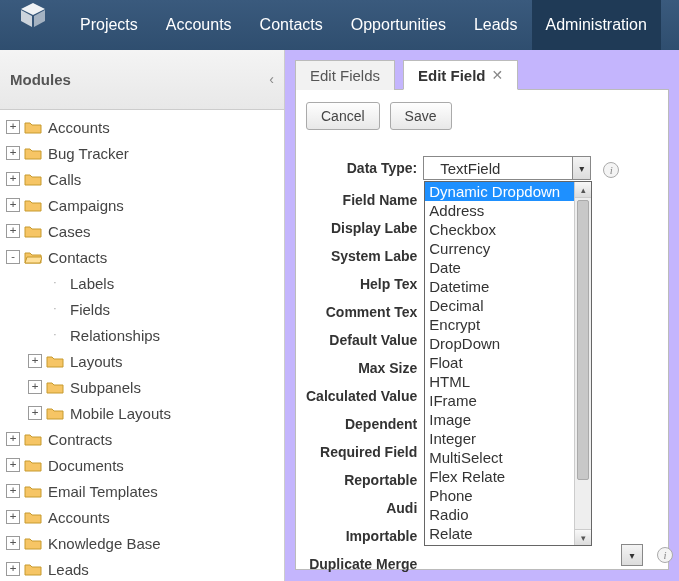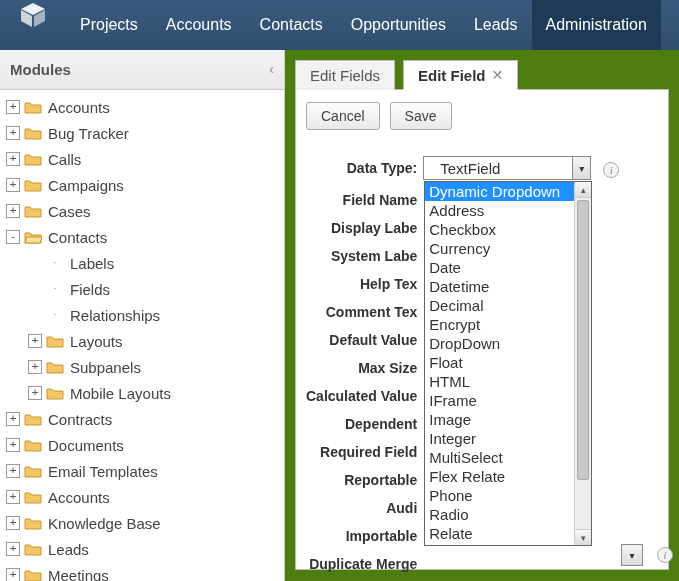--- a/index.html
+++ b/index.html
@@ -10,36 +10,36 @@
   .logo { width: 30px; height: 30px; margin: 0 18px; }
   .logo svg { width: 30px; height: 30px; }
   .nav-item { color: #fff; font-size: 16px; padding: 0 14px; height: 50px; display: flex; align-items: center; cursor: pointer; }
   .nav-item.active { background: #1f3a56; }
   
   
   .cols { display: flex; height: calc(581px - 50px); }
   
   
   .sidebar { width: 285px; border-right: 1px solid #ccc; background: #fff; overflow: hidden; }
-  .side-head { background: linear-gradient(#f4f4f4,#e8e8e8); border-bottom: 1px solid #ccc; padding: 11px 10px; display: flex; justify-content: space-between; align-items: flex-start; }
+  .side-head { background: linear-gradient(#f4f4f4,#e8e8e8); border-bottom: 1px solid #ccc; padding: 21px 10px; display: flex; justify-content: space-between; align-items: flex-start; }
   .side-head h3 { font-size: 15px; font-weight: bold; color: #555; }
   .collapse-icon { font-size: 14px; color: #888; cursor: pointer; }
   .tree { padding: 4px 0 4px 6px; }
   .tree-row { display: flex; align-items: center; height: 26px; cursor: pointer; }
   .indent1 { padding-left: 0; }
   .indent2 { padding-left: 22px; }
   .toggle { width: 14px; height: 14px; border: 1px solid #9a9a9a; background: #fff; color: #555; font-size: 11px; line-height: 11px; text-align: center; margin-right: 4px; font-family: monospace; flex-shrink: 0; }
   .toggle-empty { width: 14px; height: 14px; margin-right: 4px; flex-shrink: 0; }
   .folder-icon { width: 18px; height: 15px; margin-right: 6px; display: inline-block; flex-shrink: 0; }
   .folder-icon svg { width: 18px; height: 15px; display: block; }
   .dot-bullet { width: 18px; margin-right: 6px; text-align: center; color: #999; font-size: 10px; line-height: 14px; flex-shrink: 0; }
   .tree-label { color: #444; font-size: 15px; }
   
   
-  .main { flex: 1; background: #4d7c0f; padding: 0; position: relative; overflow: hidden; }
+  .main { flex: 1; background: #c4b5fd; padding: 0; position: relative; overflow: hidden; }
   .tabs { display: flex; align-items: flex-end; gap: 8px; padding: 10px 10px 0 10px; }
   .tab { background: #f2f2f2; border: 1px solid #bbb; border-bottom: none; border-radius: 0; padding: 6px 14px; font-size: 15px; color: #555; cursor: pointer; display: flex; align-items: center; gap: 6px; height: 30px;}
   .tab.active { background: #fff; font-weight: bold; color: #333; border-bottom: 1px solid #fff; position: relative; z-index: 2;}
   .tab .close-x { color: #888; font-size: 14px; font-weight: normal;}
   .tab-body { background: #fff; border: 1px solid #bbb; margin: -1px 10px 10px 10px; padding: 12px 10px; height: calc(100% - 50px);}
   .btn-row { display: flex; gap: 10px; margin-bottom: 20px; }
   .btn { background: linear-gradient(#fefefe,#e8e8e8); border: 1px solid #aaa; border-radius: 3px; padding: 5px 14px; font-size: 14px; color: #444; cursor: pointer; }
   
   table.form { width: 100%; border-collapse: collapse; }
   table.form td.label { text-align: right; font-weight: bold; font-size: 14px; color: #333; padding: 6px 6px 6px 0; white-space: nowrap; width: 110px;}

